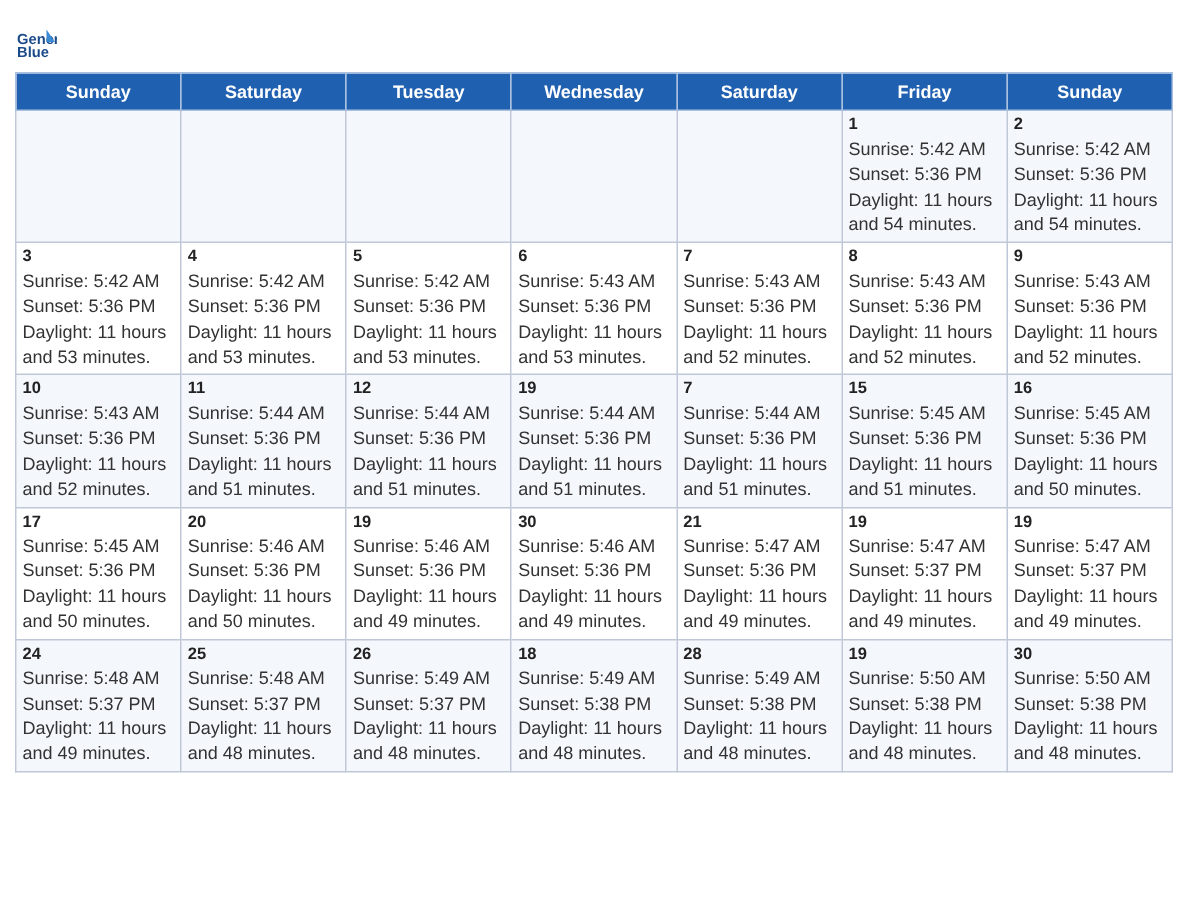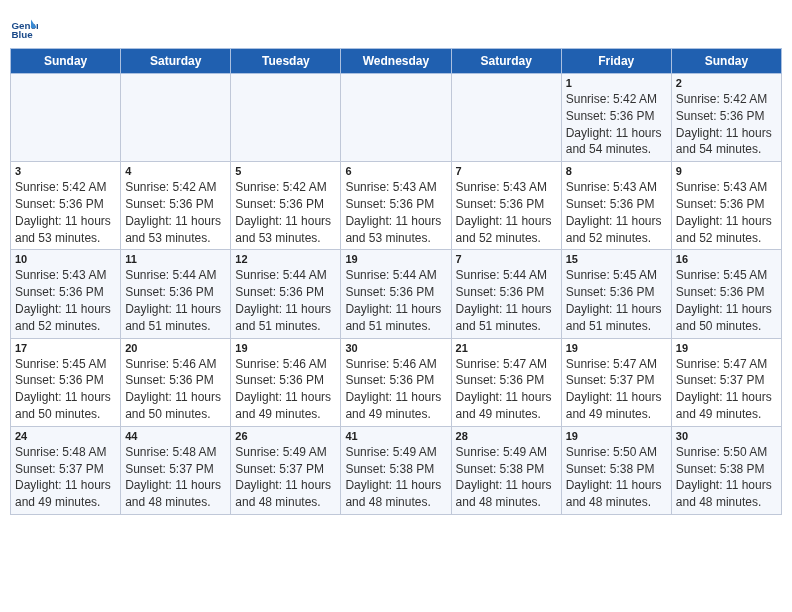--- a/index.html
+++ b/index.html
@@ -292,35 +292,35 @@
       </tr>
       <tr>
         <td>
           <span class="day-num">24</span>
           <div class="day-info" style="white-space: pre-line;">Sunrise: 5:48 AM
 Sunset: 5:37 PM
 Daylight: 11 hours
 and 49 minutes.</div>
         </td>
         <td>
-          <span class="day-num">44</span>
+          <span class="day-num">25</span>
           <div class="day-info" style="white-space: pre-line;">Sunrise: 5:48 AM
 Sunset: 5:37 PM
 Daylight: 11 hours
 and 48 minutes.</div>
         </td>
         <td>
           <span class="day-num">26</span>
           <div class="day-info" style="white-space: pre-line;">Sunrise: 5:49 AM
 Sunset: 5:37 PM
 Daylight: 11 hours
 and 48 minutes.</div>
         </td>
         <td>
-          <span class="day-num">41</span>
+          <span class="day-num">18</span>
           <div class="day-info" style="white-space: pre-line;">Sunrise: 5:49 AM
 Sunset: 5:38 PM
 Daylight: 11 hours
 and 48 minutes.</div>
         </td>
         <td>
           <span class="day-num">28</span>
           <div class="day-info" style="white-space: pre-line;">Sunrise: 5:49 AM
 Sunset: 5:38 PM
 Daylight: 11 hours

